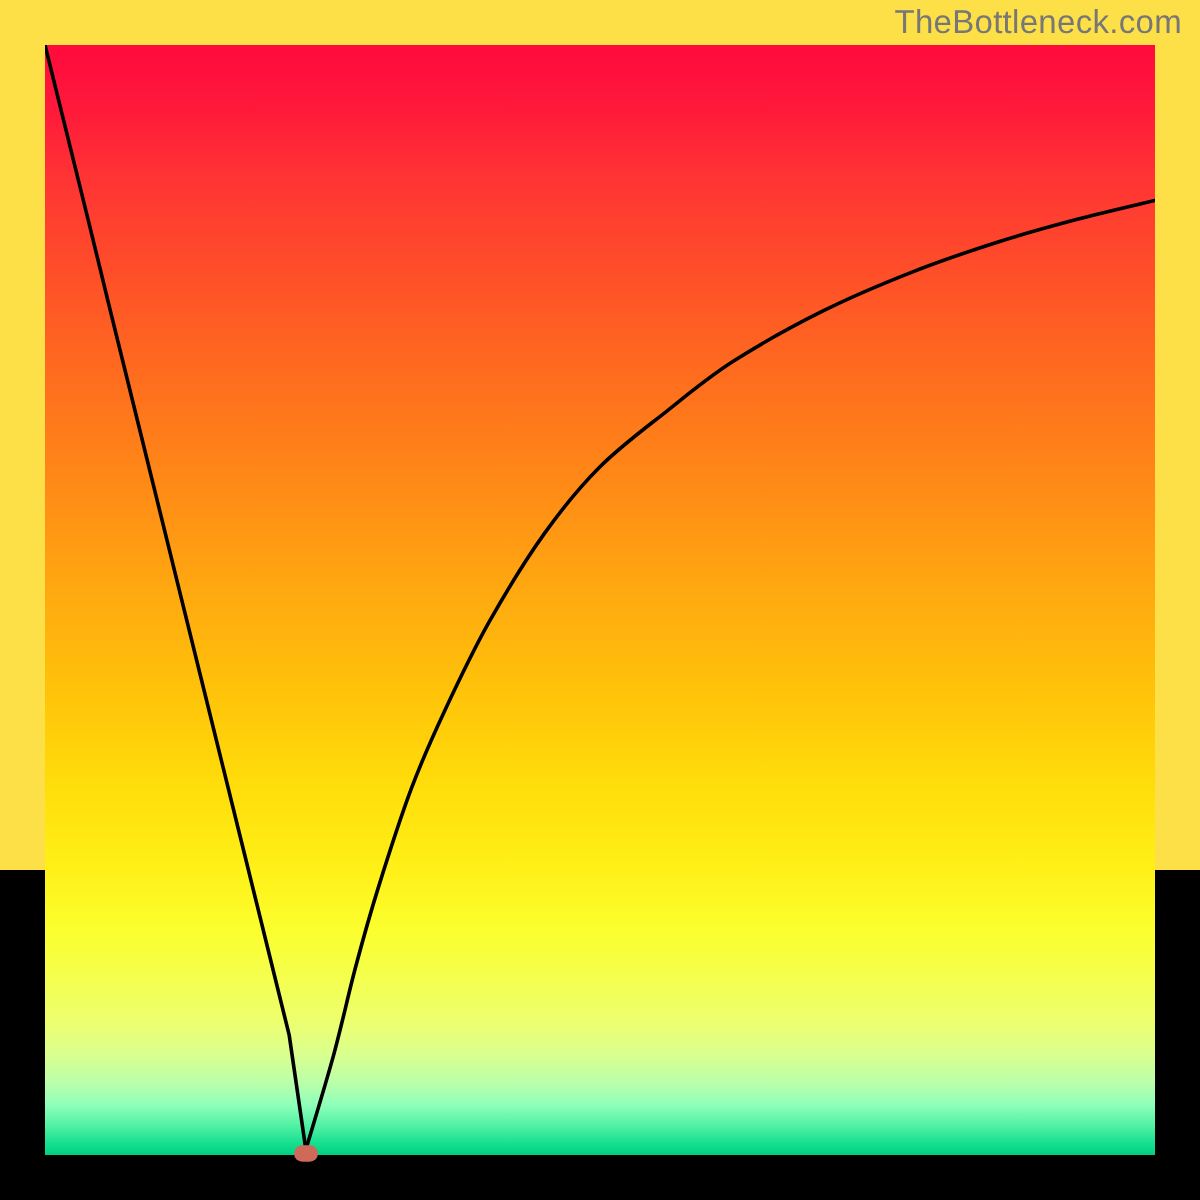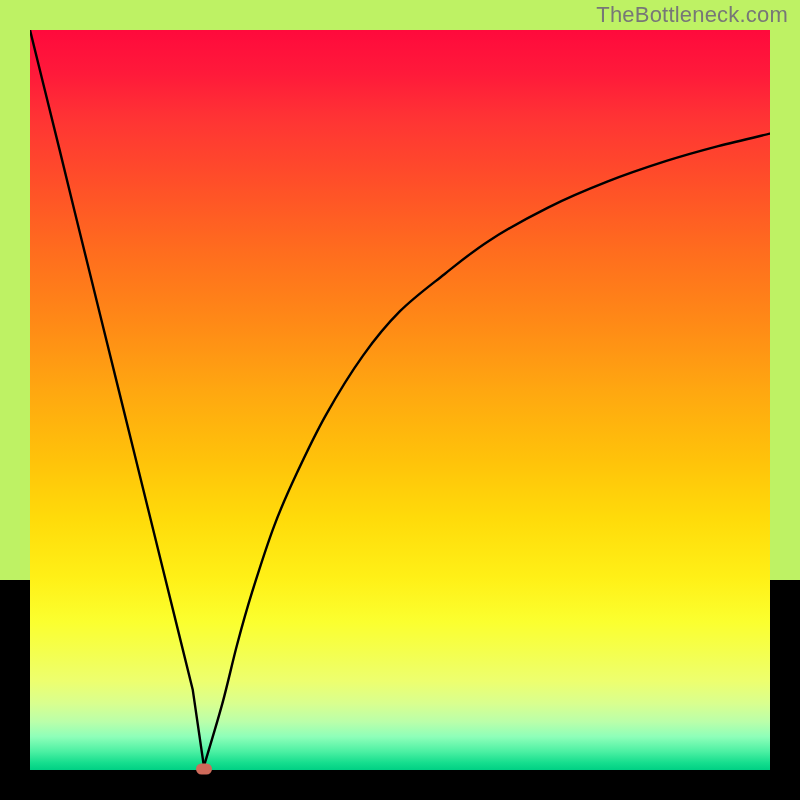--- a/index.html
+++ b/index.html
@@ -8,21 +8,21 @@
     width: 800px;
     height: 800px;
     overflow: hidden;
     background: #000;
     font-family: Arial, Helvetica, sans-serif;
   }
   .frame {
     position: relative;
     width: 800px;
     height: 580px;
-    background: #bef264;
+    background: #fde047;
   }
   .watermark {
     position: absolute;
     top: 2px;
     right: 12px;
     color: #777;
     font-size: 22px;
     font-weight: 500;
     font-family: Arial, Helvetica, sans-serif;
     letter-spacing: 0.2px;

